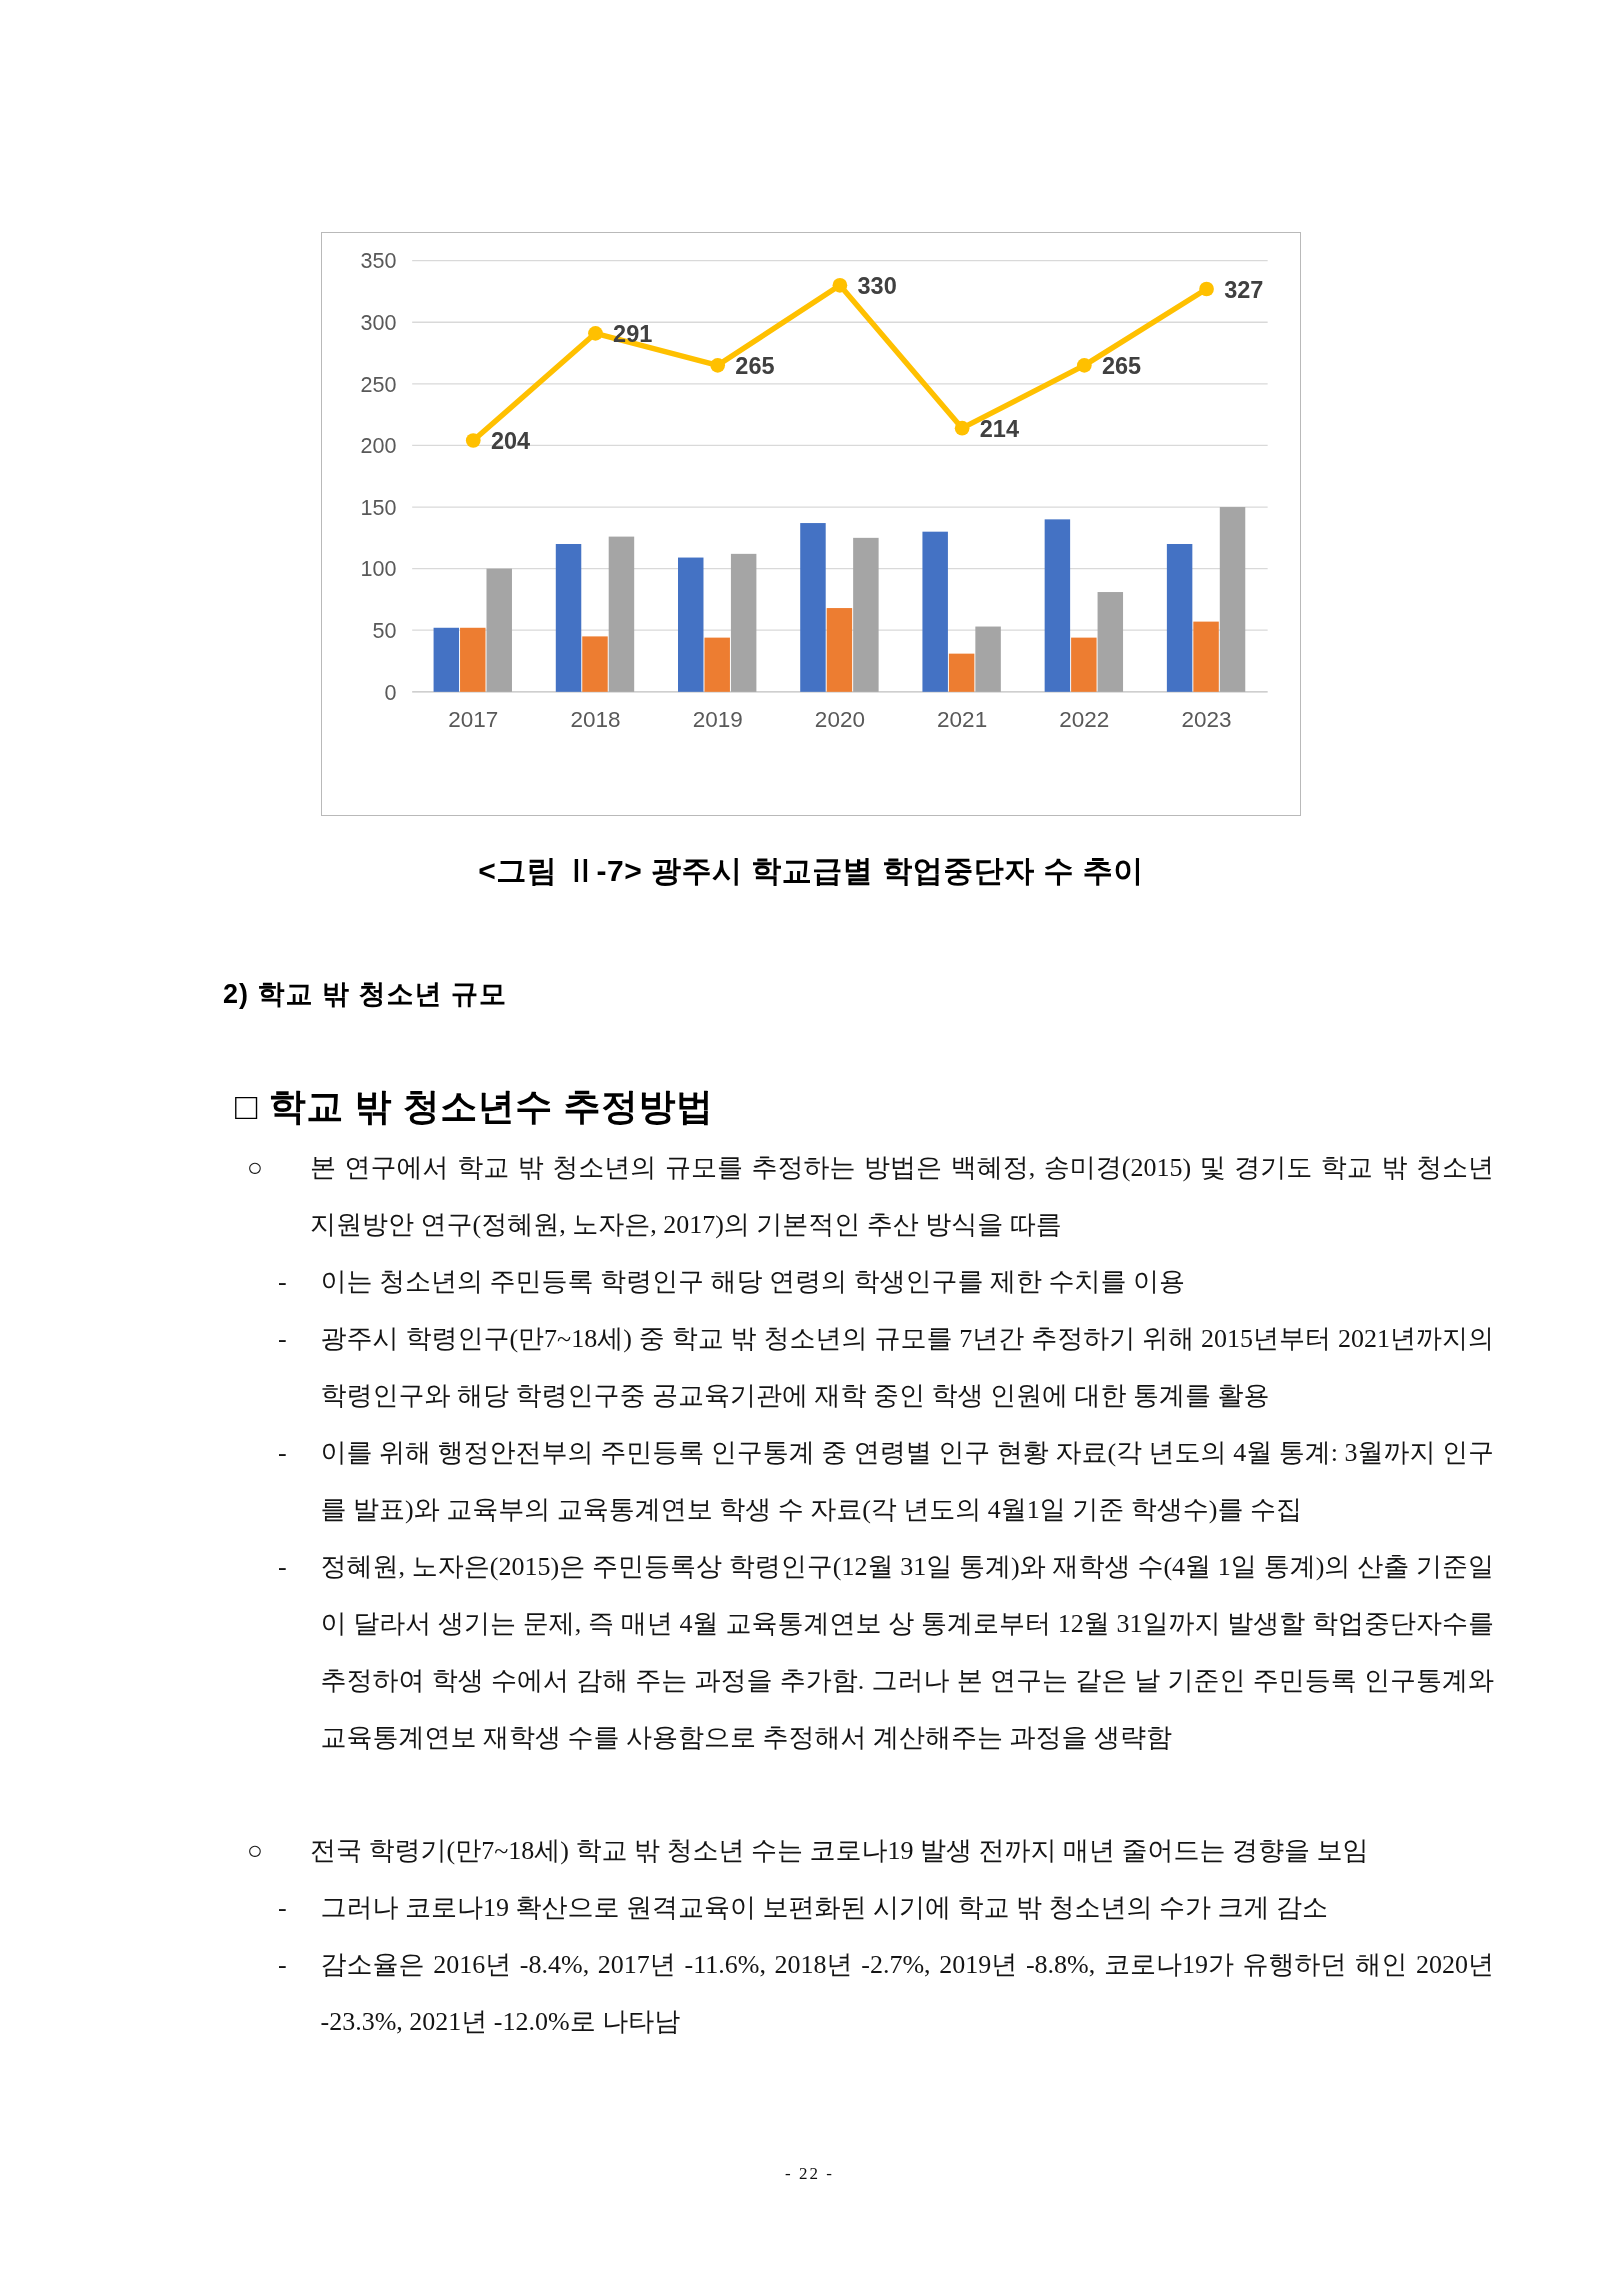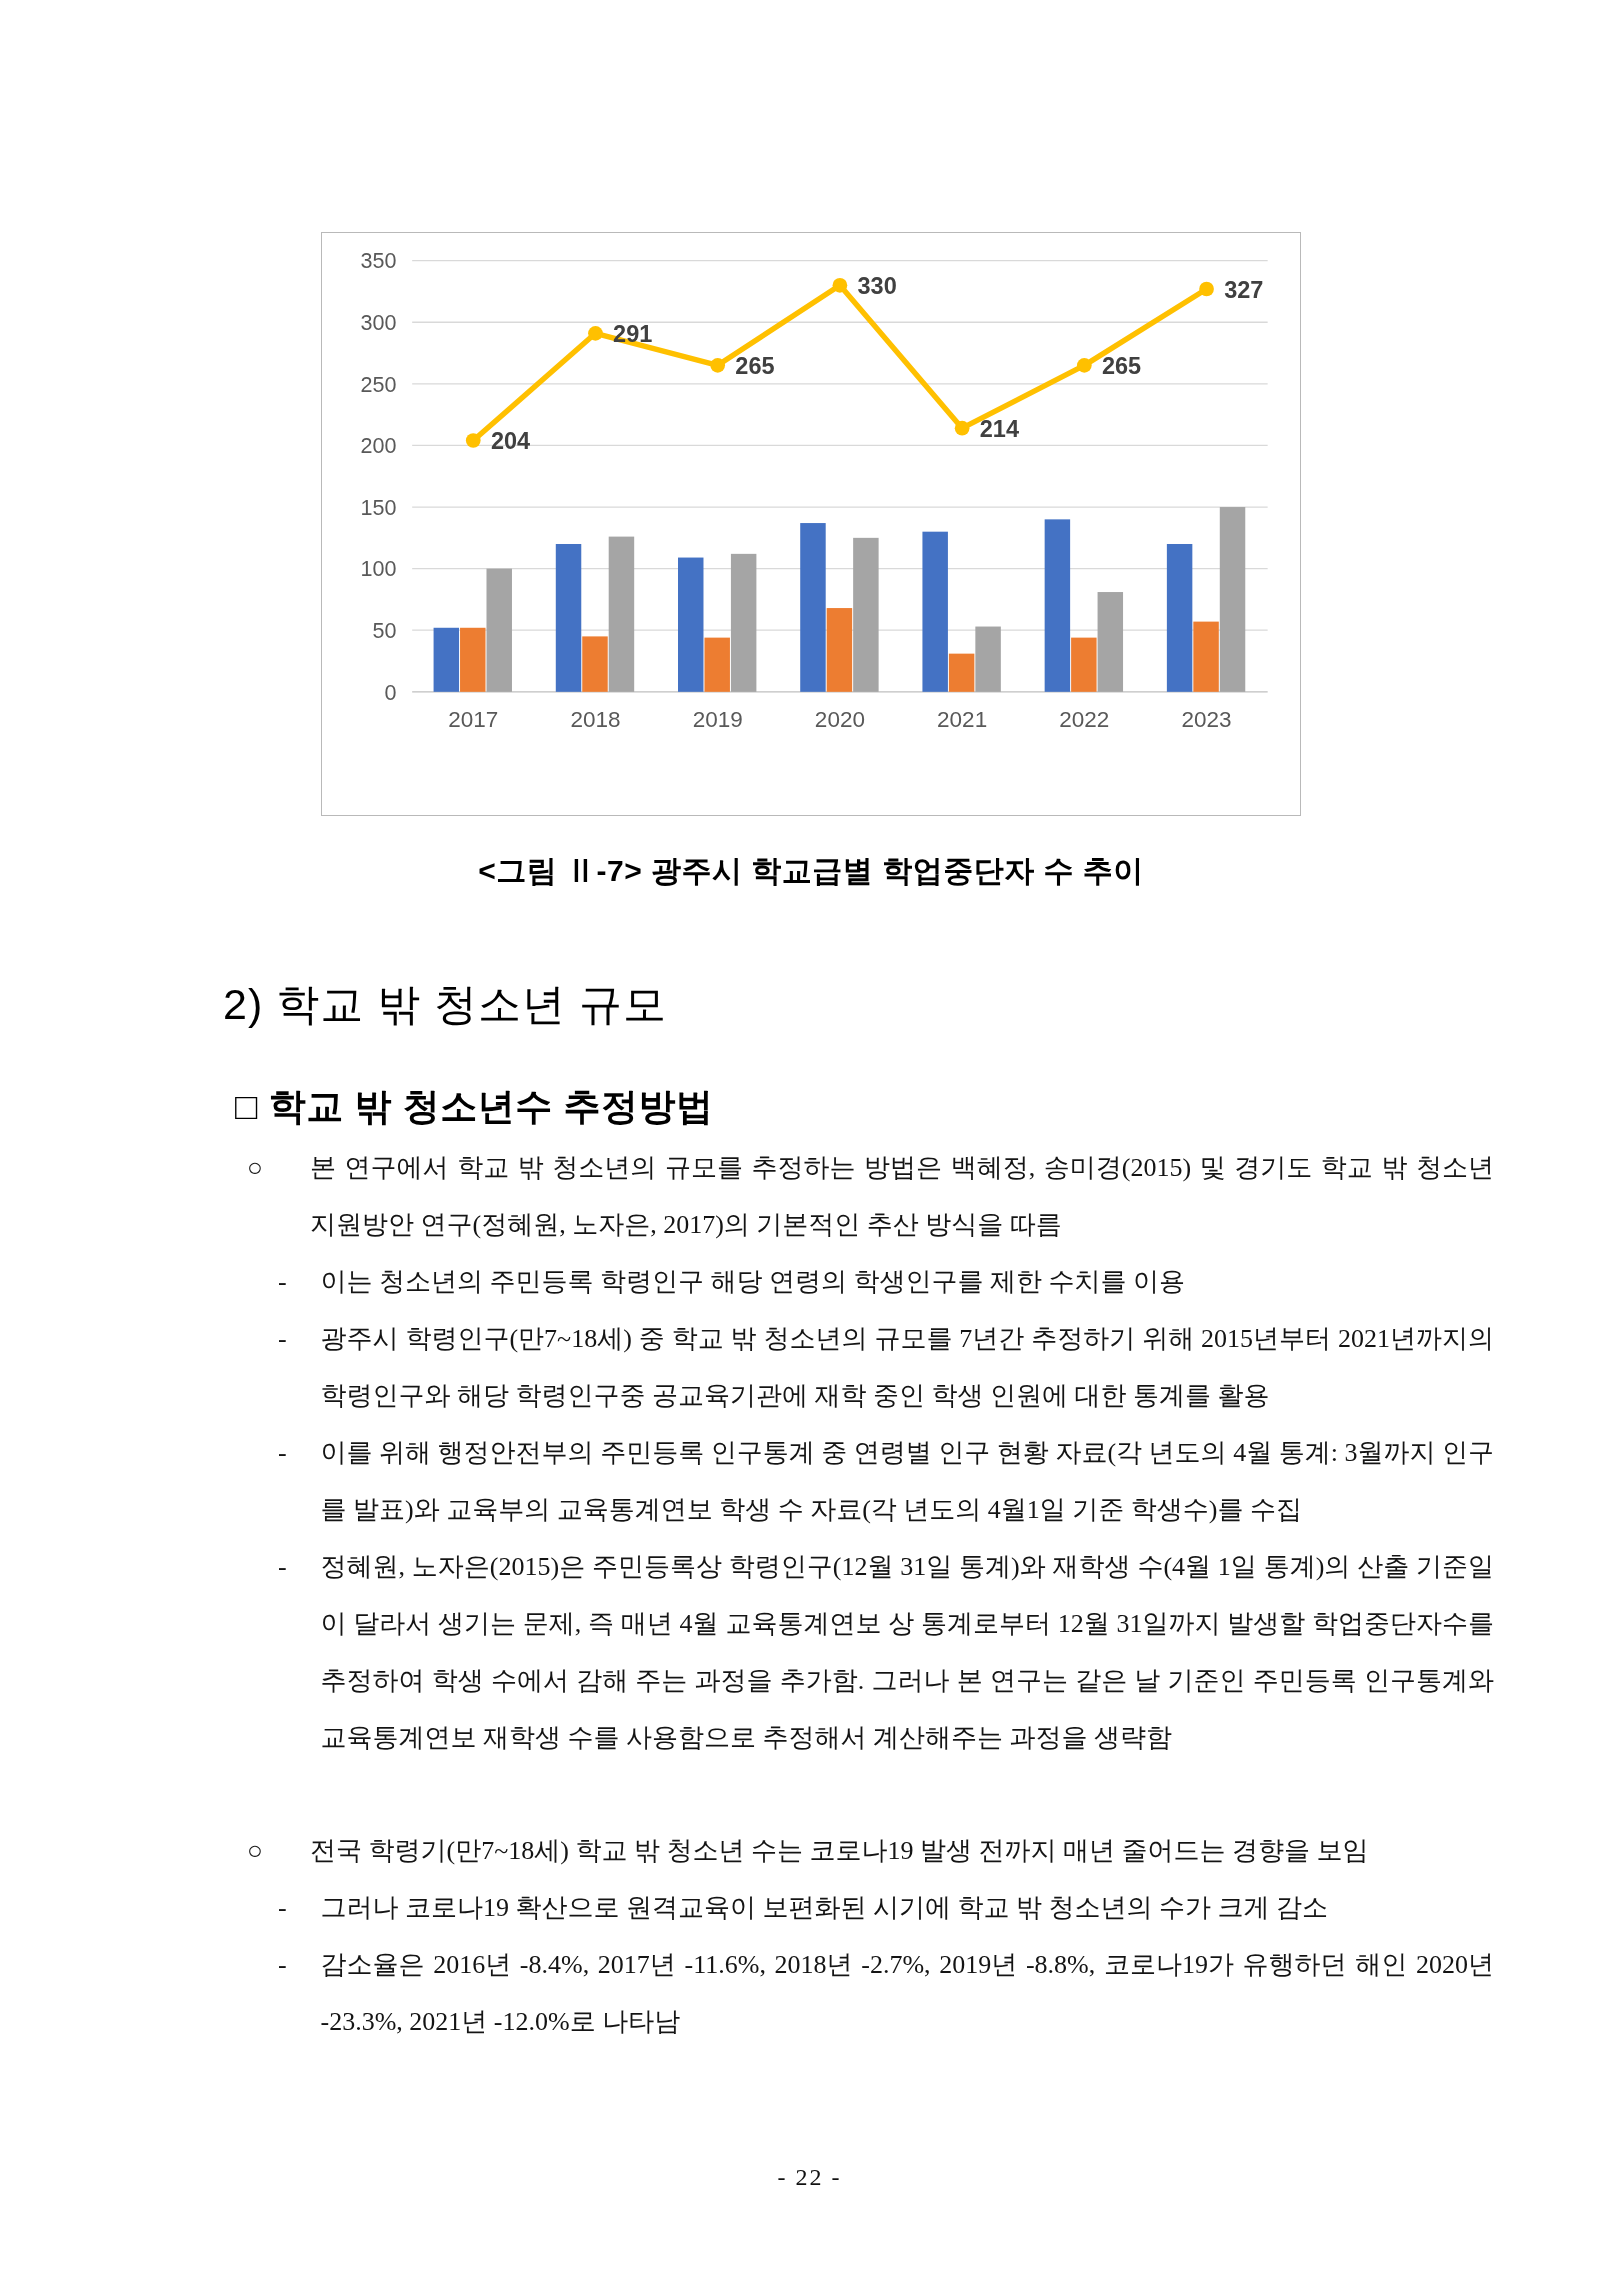--- a/index.html
+++ b/index.html
@@ -45,21 +45,21 @@
   .figure-caption{
     position:absolute;left:321px;top:851px;width:980px;
     text-align:center;
     font-family:"Liberation Sans", sans-serif;
     font-weight:bold;font-size:30px;color:#000000;
     letter-spacing:0.5px;
   }
   .section-heading{
     position:absolute;left:223px;top:976px;
     font-family:"Liberation Sans", sans-serif;
-    font-weight:normal;font-size:43px;color:#000000;
+    font-weight:bold;font-size:27px;color:#000000;
     letter-spacing:1px;
   }
   .subsection-heading{
     position:absolute;left:235px;top:1082px;
     font-family:"Liberation Sans", sans-serif;
     font-weight:bold;font-size:37px;color:#000000;
     letter-spacing:0.5px;
   }
   .bullet-list{
     position:absolute;left:247px;top:1139px;width:1247px;
@@ -72,21 +72,21 @@
   .bullet-item .marker{flex:0 0 auto;}
   .bullet-item.level1 .marker{width:47px;}
   .bullet-item.level2{margin-left:31px;}
   .bullet-item.level2 .marker{width:26.5px;}
   .bullet-item .btext{flex:1 1 auto;margin-left:16px;}
   .bullet-item.gap{margin-top:56px;}
   .page-number{
     position:absolute;left:0;top:2164px;width:100%;
     text-align:center;
     font-family:"Liberation Serif", serif;
-    font-size:24px;color:#111111;
+    font-size:17px;color:#111111;
     letter-spacing:2px;
   }
 </style>
 </head>
 <body>
 
 <div class="page">
 
   <div class="chart-box">
     <svg id="chart-svg" width="978" height="510" viewBox="0 0 998 520">

